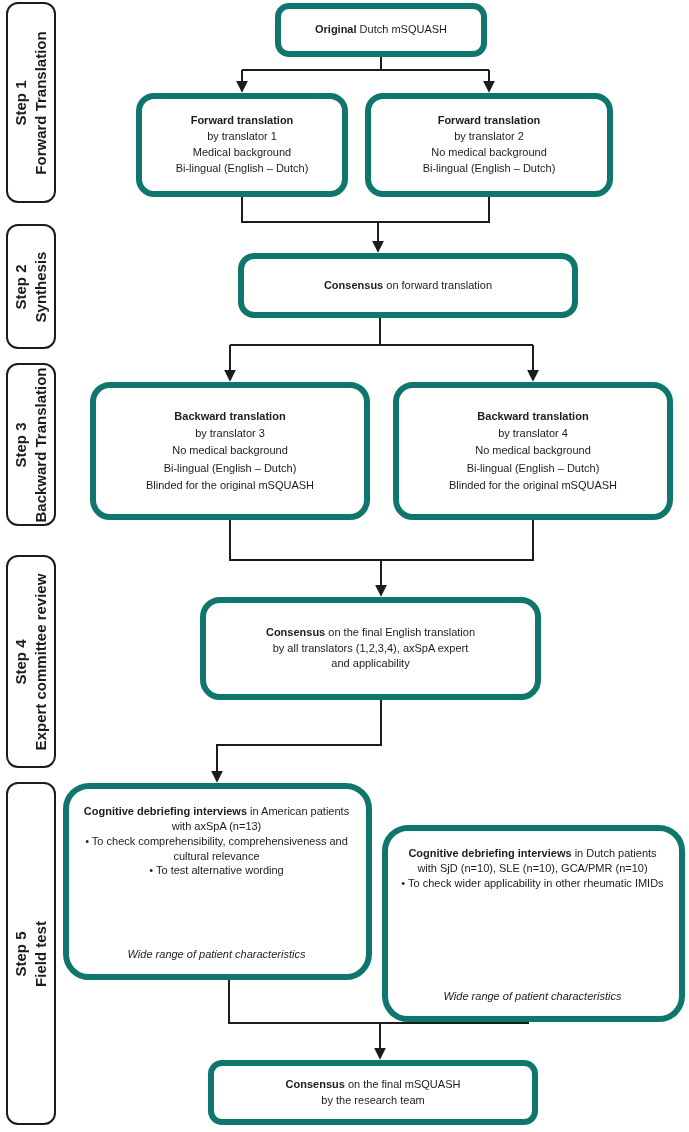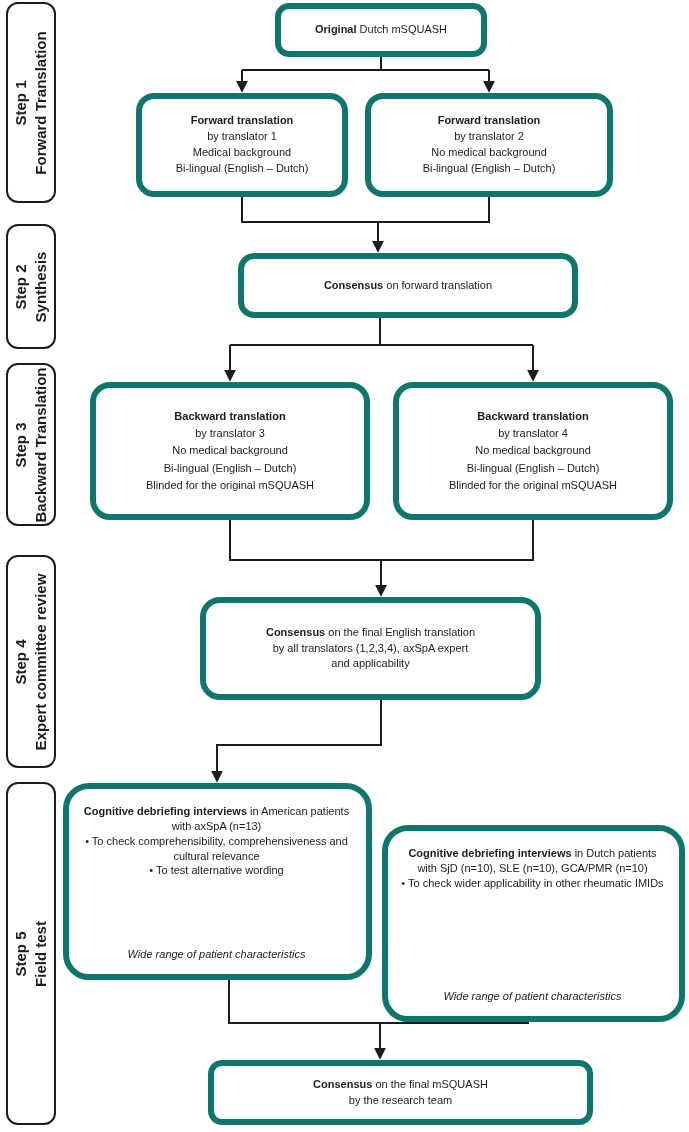--- a/index.html
+++ b/index.html
@@ -195,20 +195,20 @@
     <div class="note">Wide range of patient characteristics</div>
   </div>
   <div class="node cdbox" style="left:382px; top:781px; width:303px; height:197px;margin-top:44px;">
     <div class="wrapln">
       <span class="b">Cognitive debriefing interviews</span><span> in Dutch patients with SjD (n=10), SLE (n=10), GCA/PMR (n=10)</span>
     </div>
     <div class="wrapln bullet">To check wider applicability in other rheumatic IMIDs</div>
     <div class="note">Wide range of patient characteristics</div>
   </div>
 
-  <div class="node" style="left:208px; top:1060px; width:385px; height:65px; border-radius:14px;">
+  <div class="node" style="left:208px; top:1060px; width:330px; height:65px; border-radius:14px;">
     <div class="ln">
       <span class="b">Consensus</span><span> on the final mSQUASH</span>
     </div>
     <div class="ln">by the research team</div>
   </div>
 
 </div>
 
 </body></html>

